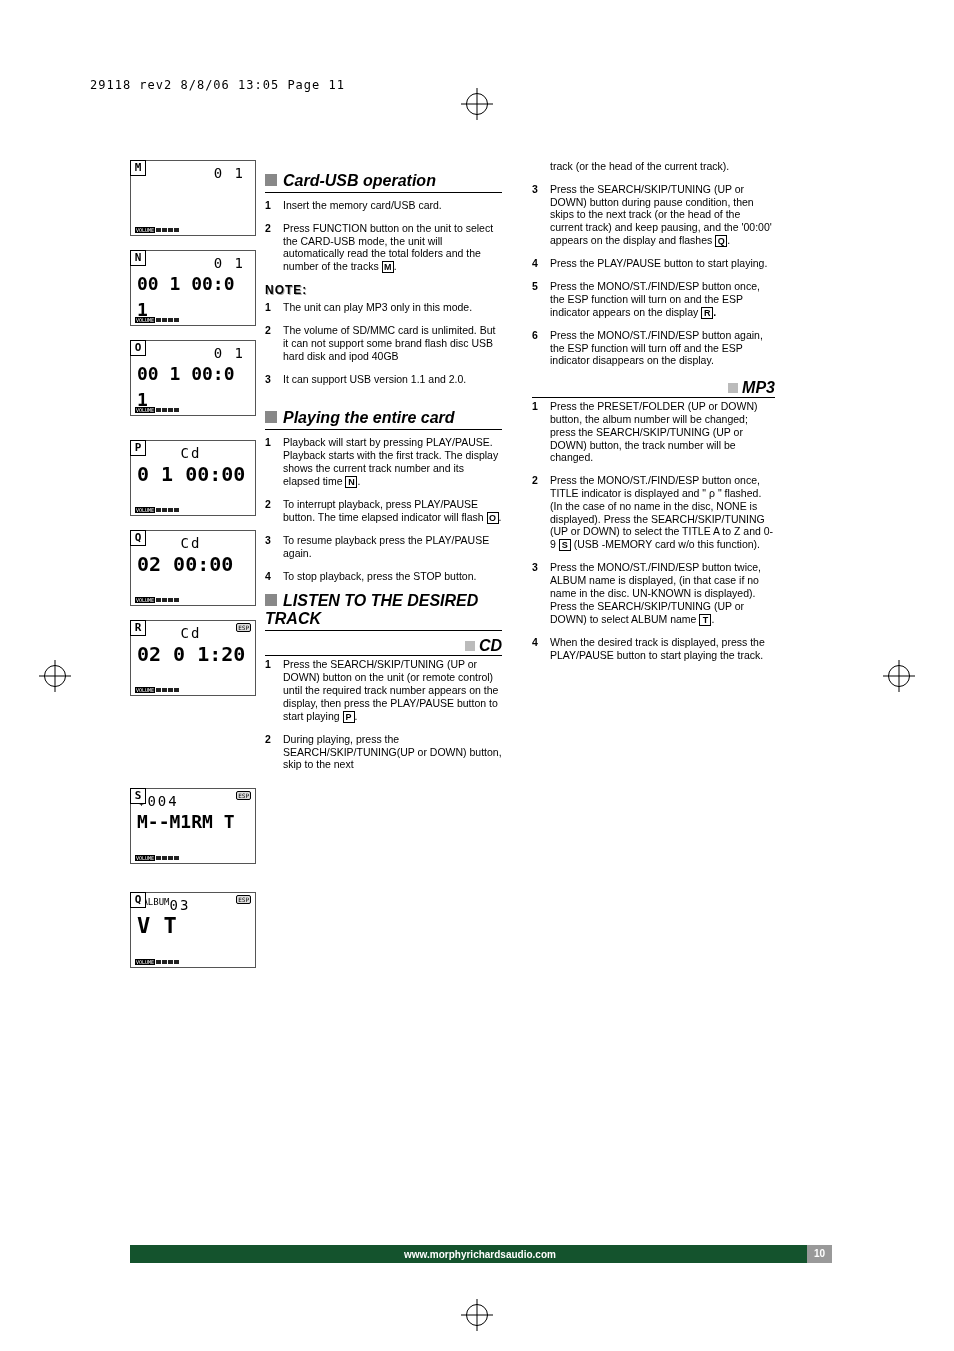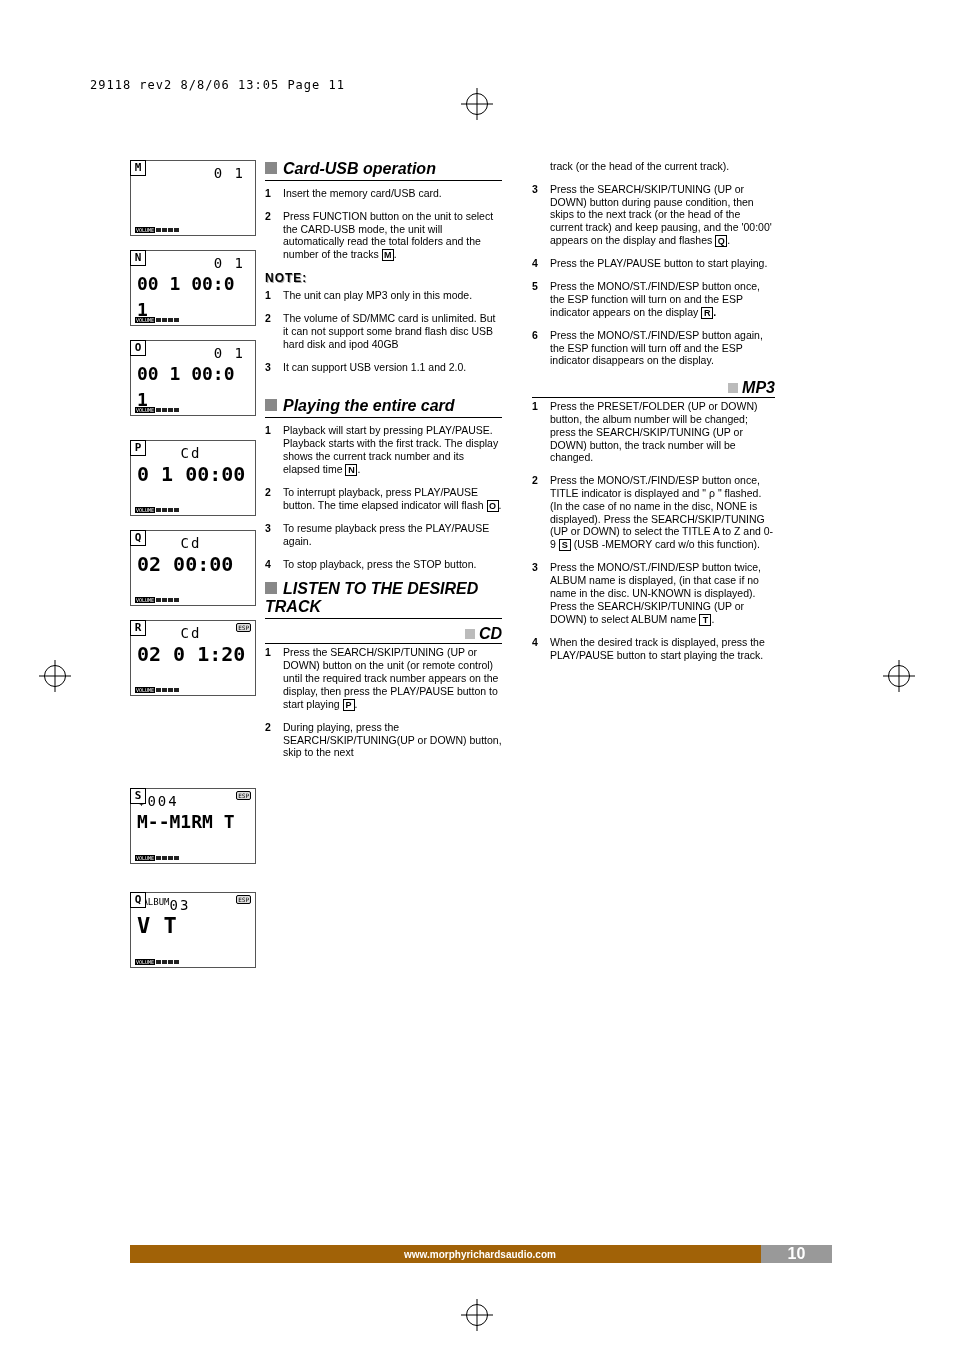--- a/index.html
+++ b/index.html
@@ -22,36 +22,36 @@
   .display-box { border: 1px solid #555; width: 126px; height: 76px; margin-bottom: 14px; position: relative; padding: 4px 6px 0 6px; font-family: monospace; }
   .disp-label { position: absolute; top: -1px; left: -1px; background: #fff; border:1px solid #000; width: 16px; height: 16px; font-size: 11px; font-weight: bold; text-align: center; line-height: 14px; }
   .disp-toprow { font-size: 14px; text-align: right; padding-right: 4px; letter-spacing: 2px; font-family: monospace; }
   .disp-big { font-size: 24px; font-weight: bold; letter-spacing: 0px; line-height: 26px; font-family: monospace; }
   .disp-footer { position: absolute; bottom: 2px; left: 4px; right: 4px; font-size: 6px; }
   .disp-vol { background:#000; color:#fff; font-size:5px; padding:0 1px; display:inline-block; vertical-align:middle;}
   .disp-bars { display:inline-block; vertical-align:middle; margin-left:1px;}
   .disp-bars span { display:inline-block; width:5px; height:4px; background:#222; margin-right:1px;}
   .esp-badge { position:absolute; top:2px; right:4px; font-size:6px; border:0.5px solid #000; border-radius:2px; padding:0 1px; background:#ddd;}
 
-  h2.section { font-size: 16px; font-weight: bold; font-style: italic; margin-bottom: 2px; }
+  h2.section { font-size: 16px; font-weight: bold; font-style: italic; margin-bottom: 2px; margin-top: 12px; }
   h2.section::before { content:""; display:inline-block; width:12px; height:12px; background:#888; margin-right:6px; vertical-align:baseline; }
   h2.sub { font-size: 16px; font-weight: bold; font-style: italic; margin: 2px 0; border-bottom:1px solid #000;text-align:right; }
   h2.sub::before { content:""; display:inline-block; width:10px; height:10px; background:#bbb; margin-right:4px; }
   .rule { border-bottom: 1.5px solid #000; margin-bottom: 6px; }
   .note-hdr { font-weight: bold; font-size: 12px; margin: 8px 0 4px 0; text-shadow: 1px 1px 0 #aaa; letter-spacing:1px;}
   ol.steps { list-style: none; font-size: 10.5px; line-height: 1.22; }
   ol.steps li { display: flex; margin-bottom: 10px; }
   ol.steps li .num { width: 18px; flex-shrink: 0; font-weight: bold; }
   ol.steps li .txt { flex: 1; }
   .continuation { font-size: 10.5px; line-height: 1.22; margin-bottom:10px; padding-left:18px;}
   .letterbox { display: inline-block; border: 1px solid #000; width: 12px; height: 12px; font-size: 9px; font-weight: bold; text-align: center; line-height: 11px; vertical-align: middle; }
 
-  .footer-bar { position: absolute; bottom: 88px; left: 130px; width: 700px; height: 18px; background: #a16207; display: flex; align-items: center; }
+  .footer-bar { position: absolute; bottom: 88px; left: 130px; width: 700px; height: 18px; background: #14532d; display: flex; align-items: center; }
   .footer-text { color: #fff; font-size: 10px; font-weight: bold; margin: 0 auto; }
-  .footer-page { position: absolute; right: -2px; top: 0; width: 71px; height: 18px; background: #999; color: #fff; font-size: 16px; font-weight: bold; text-align: center; line-height: 18px; }
+  .footer-page { position: absolute; right: -2px; top: 0; width: 25px; height: 18px; background: #999; color: #fff; font-size: 10px; font-weight: bold; text-align: center; line-height: 18px; }
 
   .gap-lg { height: 78px; }
 </style>
 </head>
 <body>
 
 <div class="page-wrap">
 
   <div class="header-line">29118 rev2  8/8/06  13:05  Page 11</div>
 

